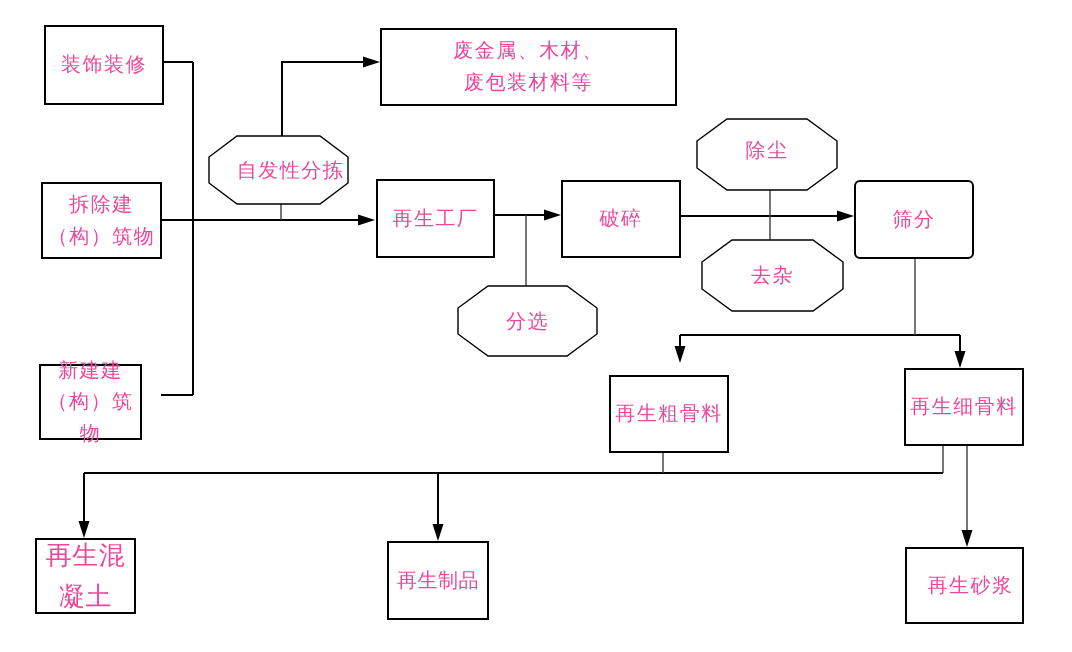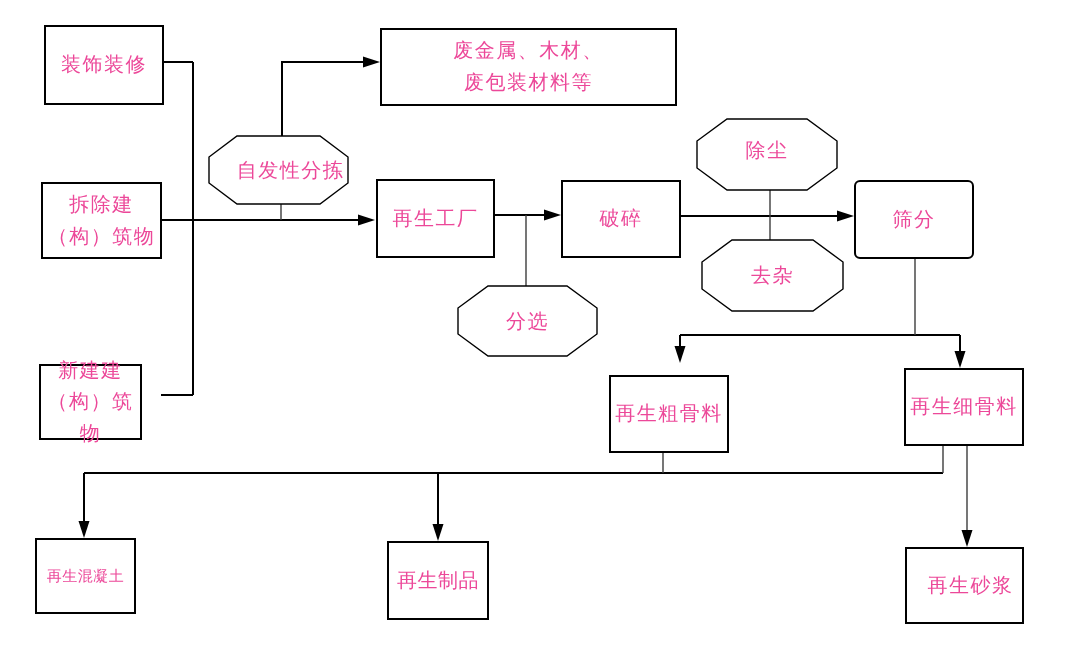--- a/index.html
+++ b/index.html
@@ -46,21 +46,21 @@
   
   .n-decoration        { left: 44px;  top: 25px;  width: 120px; height: 80px; }
   .n-demolished        { left: 41px;  top: 182px; width: 121px; height: 77px; }
   .n-new-construction  { left: 39px;  top: 364px; width: 103px; height: 76px; }
   .n-waste-materials   { left: 380px; top: 28px;  width: 297px; height: 78px; }
   .n-recycling-plant   { left: 376px; top: 179px; width: 119px; height: 79px; }
   .n-crushing          { left: 561px; top: 180px; width: 120px; height: 78px; }
   .n-screening         { left: 854px; top: 180px; width: 120px; height: 79px; border-radius: 6px; }
   .n-coarse-aggregate  { left: 609px; top: 375px; width: 120px; height: 78px; }
   .n-fine-aggregate    { left: 904px; top: 368px; width: 120px; height: 78px; }
-  .n-recycled-concrete { left: 35px;  top: 538px; width: 101px; height: 76px; font-size: 15px; letter-spacing: 0.5px; }
+  .n-recycled-concrete { left: 35px;  top: 538px; width: 101px; height: 76px; font-size: 26px; letter-spacing: 0.5px; }
   .n-recycled-products { left: 387px; top: 541px; width: 102px; height: 79px; letter-spacing: 0.5px; }
   .n-recycled-mortar   { left: 905px; top: 547px; width: 119px; height: 77px; padding-left: 12px; }
   
   .o-spontaneous-sorting { left: 209px; top: 136px; width: 163px; height: 68px; }
   .o-sorting             { left: 458px; top: 286px; width: 139px; height: 70px; }
   .o-dust-removal        { left: 697px; top: 119px; width: 140px; height: 63px; }
   .o-impurity-removal    { left: 702px; top: 240px; width: 141px; height: 71px; border-radius: 7px; }
 </style>
 </head>
 <body>

